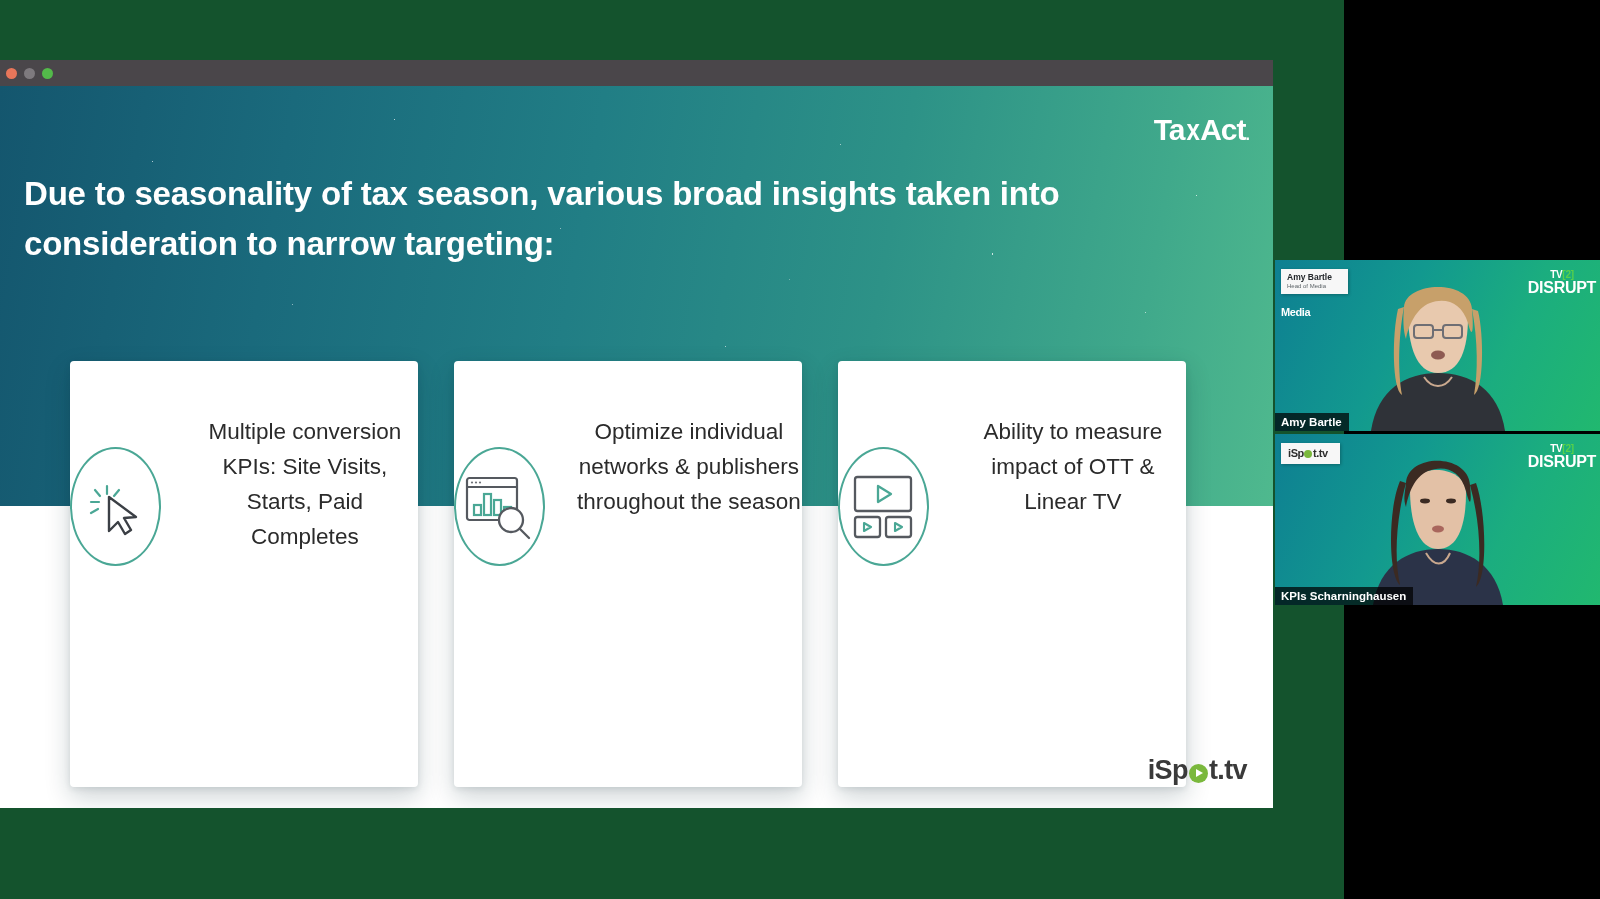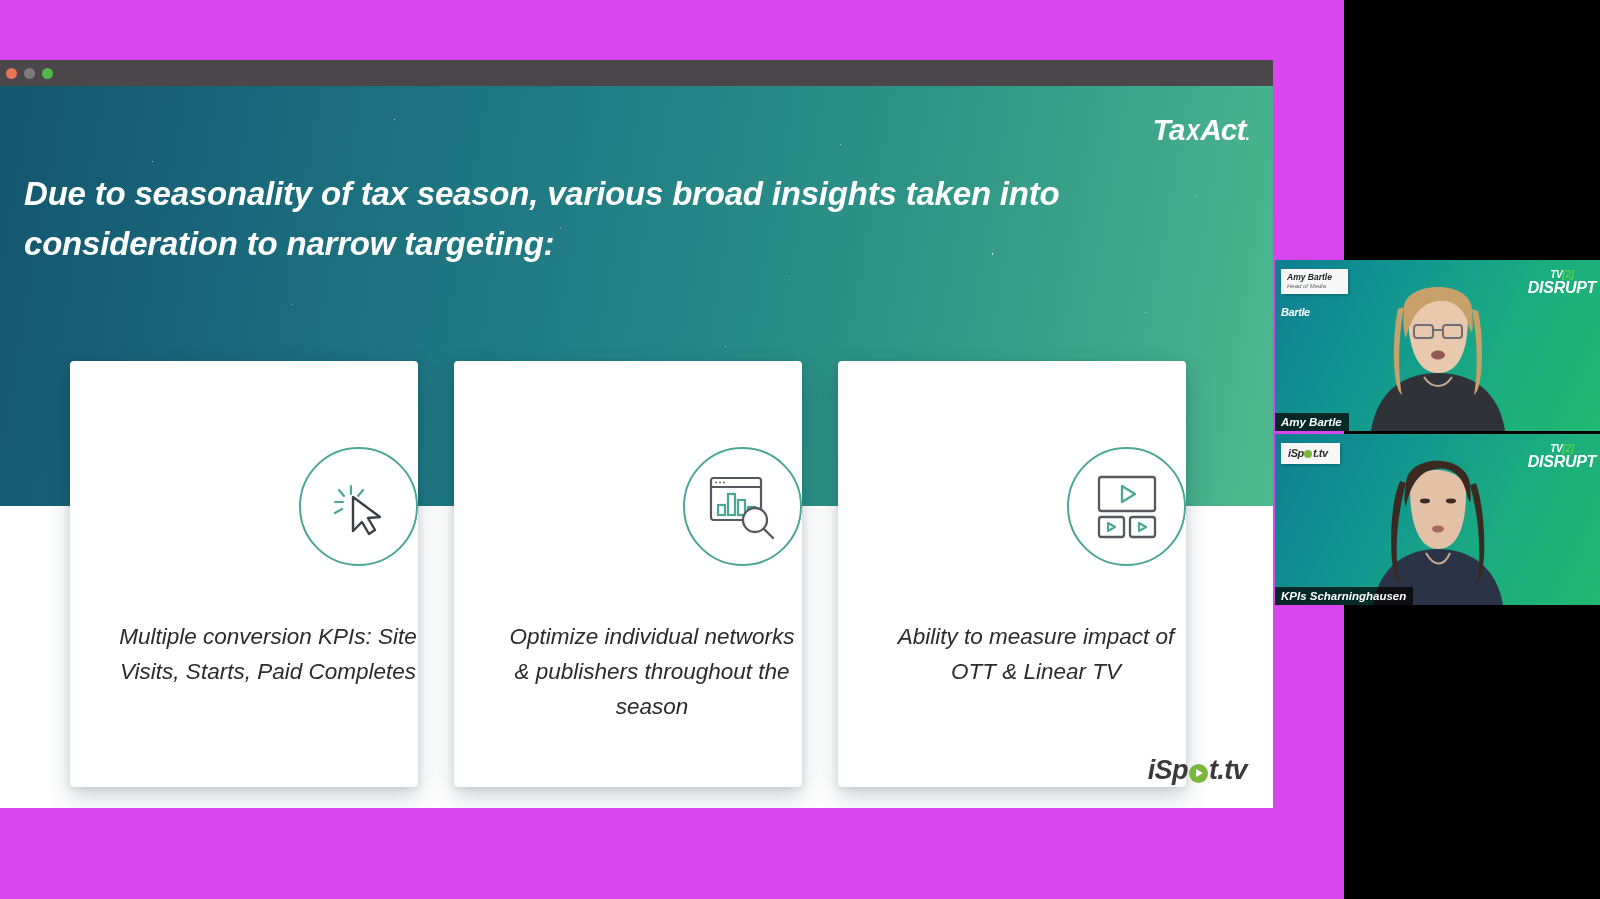--- a/index.html
+++ b/index.html
@@ -1,19 +1,19 @@
 <!DOCTYPE html>
 <html><head>
 <meta charset="utf-8">
 <style>
   * { margin:0; padding:0; box-sizing:border-box; }
   html,body { width:1600px; height:899px; background:#000; overflow:hidden;
     font-family:"Liberation Sans", sans-serif; }
 
-  #stage { position:relative; width:1344px; height:899px; background:#d946ef;font-style:italic; }
+  #stage { position:relative; width:1344px; height:899px; background:#14532d; }
 
   
   #share-window { position:absolute; left:0; top:60px; width:1273px; height:748px;
     background:#fff; overflow:hidden; }
 
   #titlebar { position:absolute; left:0; top:0; width:100%; height:26px;
     background:#4a464a; }
   .tl { position:absolute; top:8px; width:11px; height:11px; border-radius:50%; }
   .tl.red   { left:6px;  background:#e8765a; }
   .tl.amber { left:24px; background:#7e7a7e; }
@@ -53,21 +53,21 @@
 
   #headline { position:absolute; left:24px; top:83px; width:1210px;
     color:#fff; font-size:33px; font-weight:bold; line-height:1.52;
     letter-spacing:-.2px; }
 
   
   #cards { position:absolute; left:70px; top:275px; width:1116px; height:450px;
     display:flex; gap:36px; }
   .card { position:relative; width:348px; height:426px; background:#fff;
     border-radius:4px; box-shadow:0 10px 26px rgba(10,40,50,.20), 0 2px 6px rgba(10,40,50,.10);
-    display:flex; flex-direction:column; align-items:flex-end; }
+    display:flex; flex-direction:row; align-items:flex-start;gap:31px; }
   .icon-circle { margin-top:86px; width:119px; height:119px; border-radius:50%;
     border:2px solid #4aa795; display:flex; align-items:center; justify-content:center; }
   .card-text { margin-top:54px; width:300px; text-align:center; color:#2b2b2b;
     font-size:22.5px; line-height:1.55; }
 
   #ispot-logo { position:absolute; right:26px; bottom:22px; font-size:27px;
     font-weight:bold; color:#3a3a3a; letter-spacing:-.6px; display:flex; align-items:center; }
   #ispot-logo .gball { display:inline-block; width:19px; height:19px; border-radius:50%;
     background:#7ab83c; position:relative; margin:0 1px; top:3px; }
   #ispot-logo .gball:after { content:""; position:absolute; left:7px; top:5px;
@@ -202,21 +202,21 @@
         <rect x="95" y="52" width="19" height="13" rx="3"></rect>
         <line x1="85" y1="57" x2="95" y2="57"></line>
       </g>
       <ellipse cx="90" cy="82" rx="7" ry="4.5" fill="#8e5a52"></ellipse>
       <path d="M76 104 C 84 116, 96 116, 104 104" fill="none" stroke="#caa98f" stroke-width="2"></path>
     </svg>
     <div class="namecard">
       <div class="nm">Amy Bartle</div>
       <div class="ti">Head of Media</div>
     </div>
-    <div class="brand-text">Bartle</div>
+    <div class="brand-text">Media</div>
     <div class="disrupt">
       <div class="l1"><span>TV</span><span class="g">[2]</span></div>
       <div class="l2">DISRUPT</div>
     </div>
     <div class="namebar">Amy Bartle</div>
   </div>
 
   <div class="vpanel" id="vpanel-2">
     <svg class="head" width="180" height="170" viewBox="0 0 180 170">
       <path d="M24 170 C 28 124, 58 106, 90 106 C 122 106, 152 124, 156 170 Z" fill="#2b3348"></path>

